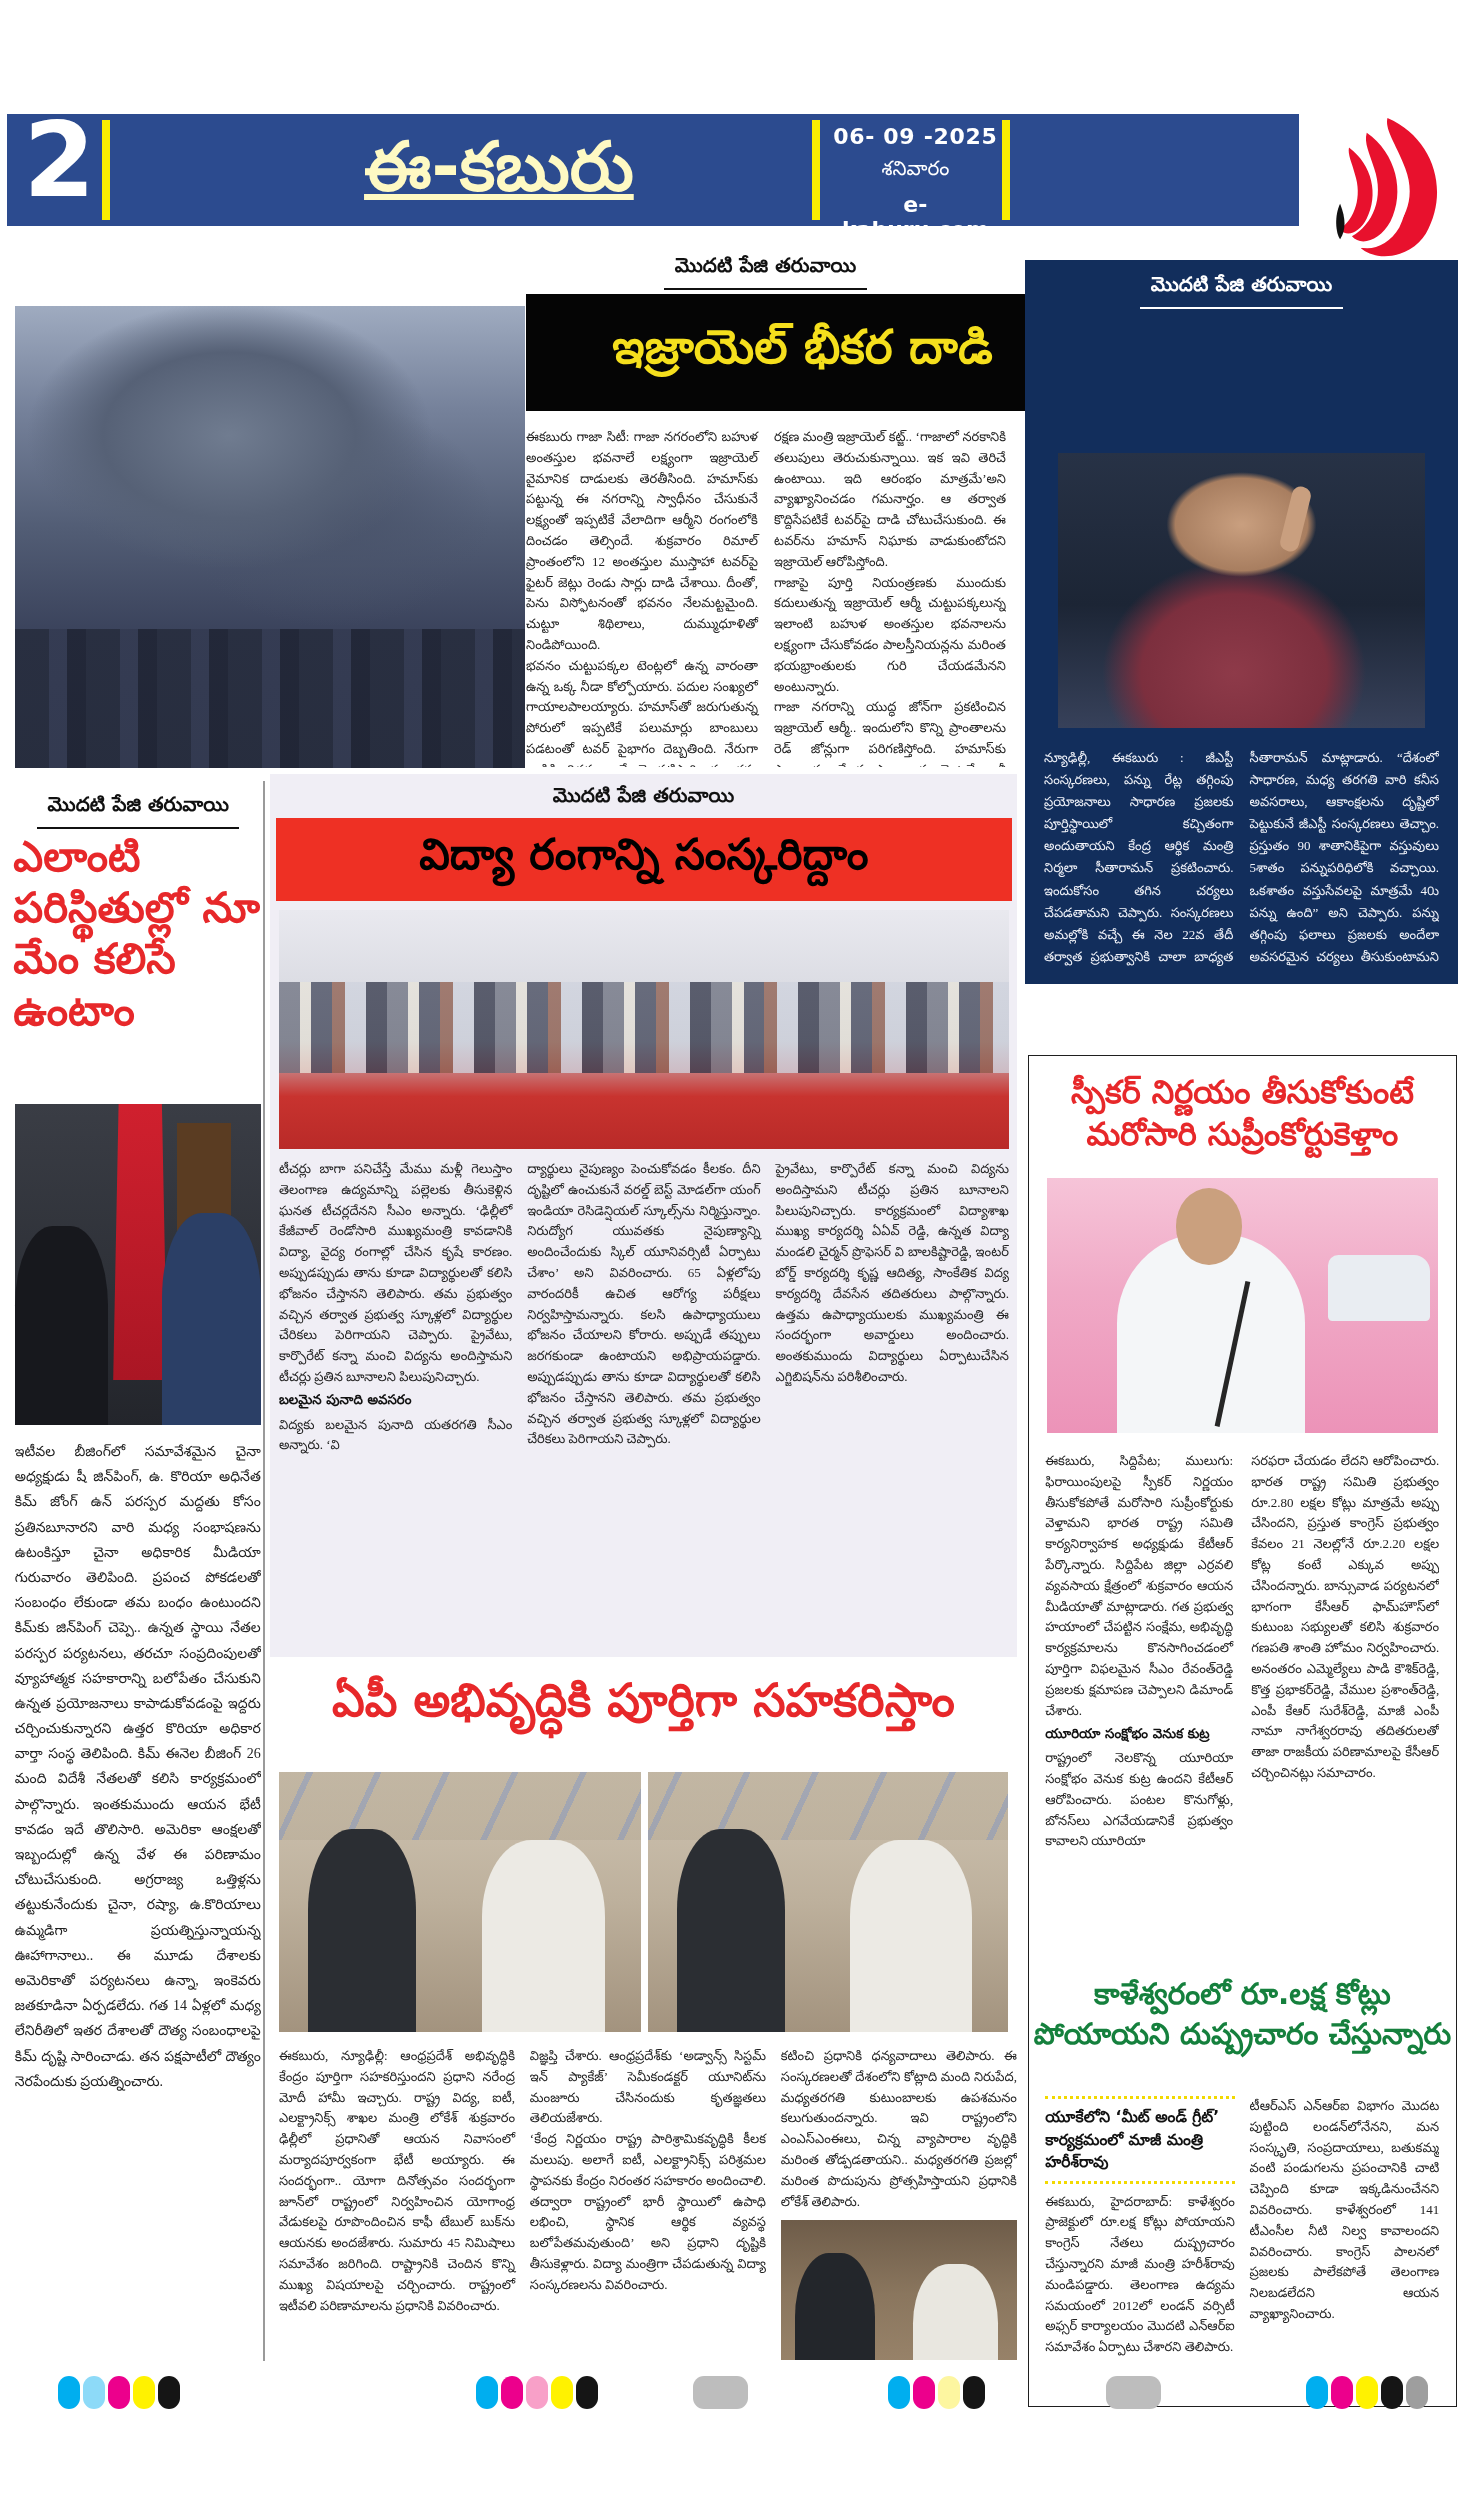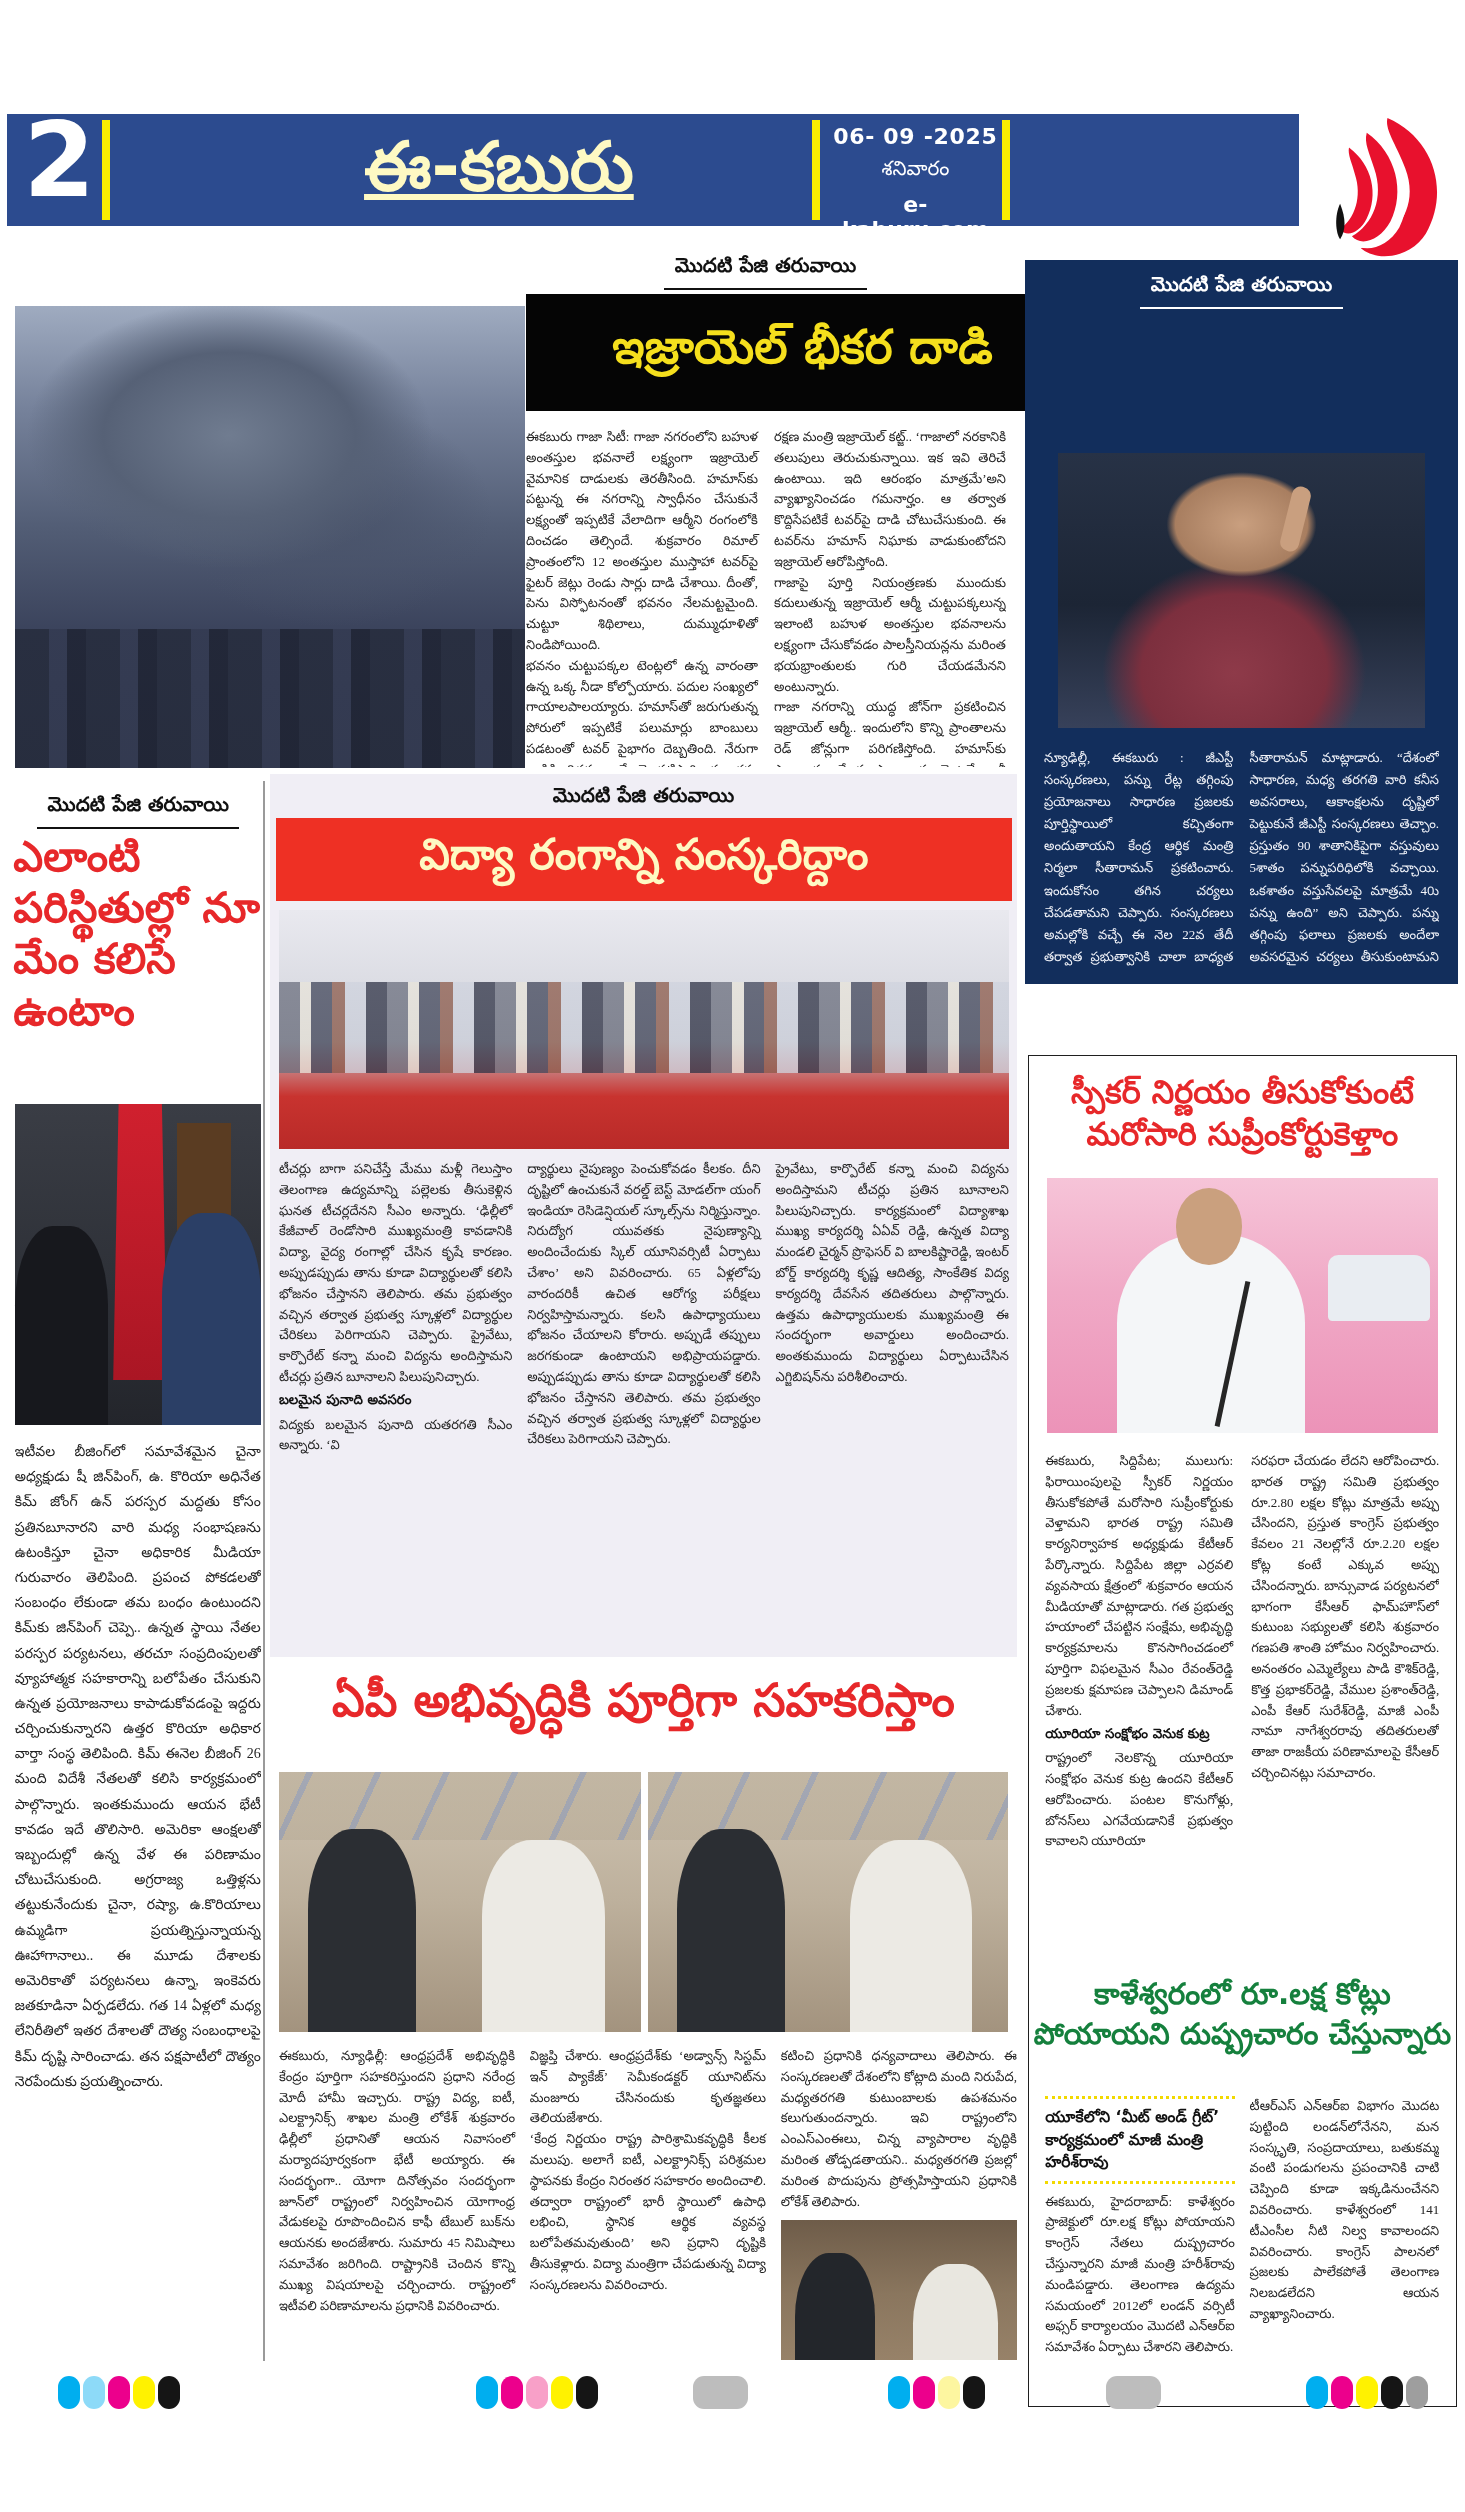--- a/index.html
+++ b/index.html
@@ -76,21 +76,21 @@
     background:#2b3f66;border-radius:40% 40% 0 0;}
   #korea-photo .wood{position:absolute;right:12%;top:6%;width:22%;height:40%;background:#5a3c22;}
   #korea-body{left:14.8px;top:1439px;width:246px;height:912px;overflow:hidden;}
   #korea-body .body-text{font-size:14px;line-height:1.8;}
 
   
   #edu-box{left:270px;top:774px;width:747px;height:883px;background:#f0eef5;}
   #edu-box .cont-label{padding-top:8.9px;}
   #edu-banner{position:absolute;left:5.9px;top:44px;width:736px;height:83px;background:#ee3024;
     display:flex;align-items:center;justify-content:center;}
-  #edu-banner span{font-family:"DejaVu Sans",sans-serif;font-weight:bold;font-size:43px;color:#fef9c3;}
+  #edu-banner span{font-family:"DejaVu Sans",sans-serif;font-weight:bold;font-size:43px;color:#000000;}
   #edu-photo{position:absolute;left:8.9px;top:136px;width:730px;height:239px;
     background:linear-gradient(180deg,#e9e9ef 0%,#dcdde4 30%,#c9c9cf 55%,#c8332f 78%,#b92a28 100%);}
   #edu-photo::before{content:"";position:absolute;left:0;top:30%;width:100%;height:38%;
     background:repeating-linear-gradient(90deg,#6b6f7e 0 20.7px,#e8e4da 20.7px 32.5px,#41465a 32.5px 53px,
       #8c5a4a 53px 66px,#cfd3de 66px 87px,#2f3346 87px 108px);opacity:.75;}
   #edu-body{position:absolute;left:8.9px;top:385px;width:730px;height:487px;overflow:hidden;}
   #edu-body .cols{gap:14.8px;height:100%;}
   .inline-subhead{font-family:"DejaVu Sans",sans-serif;font-weight:bold;font-size:13.3px;color:#111;
     margin:4.4px 0;}
 

